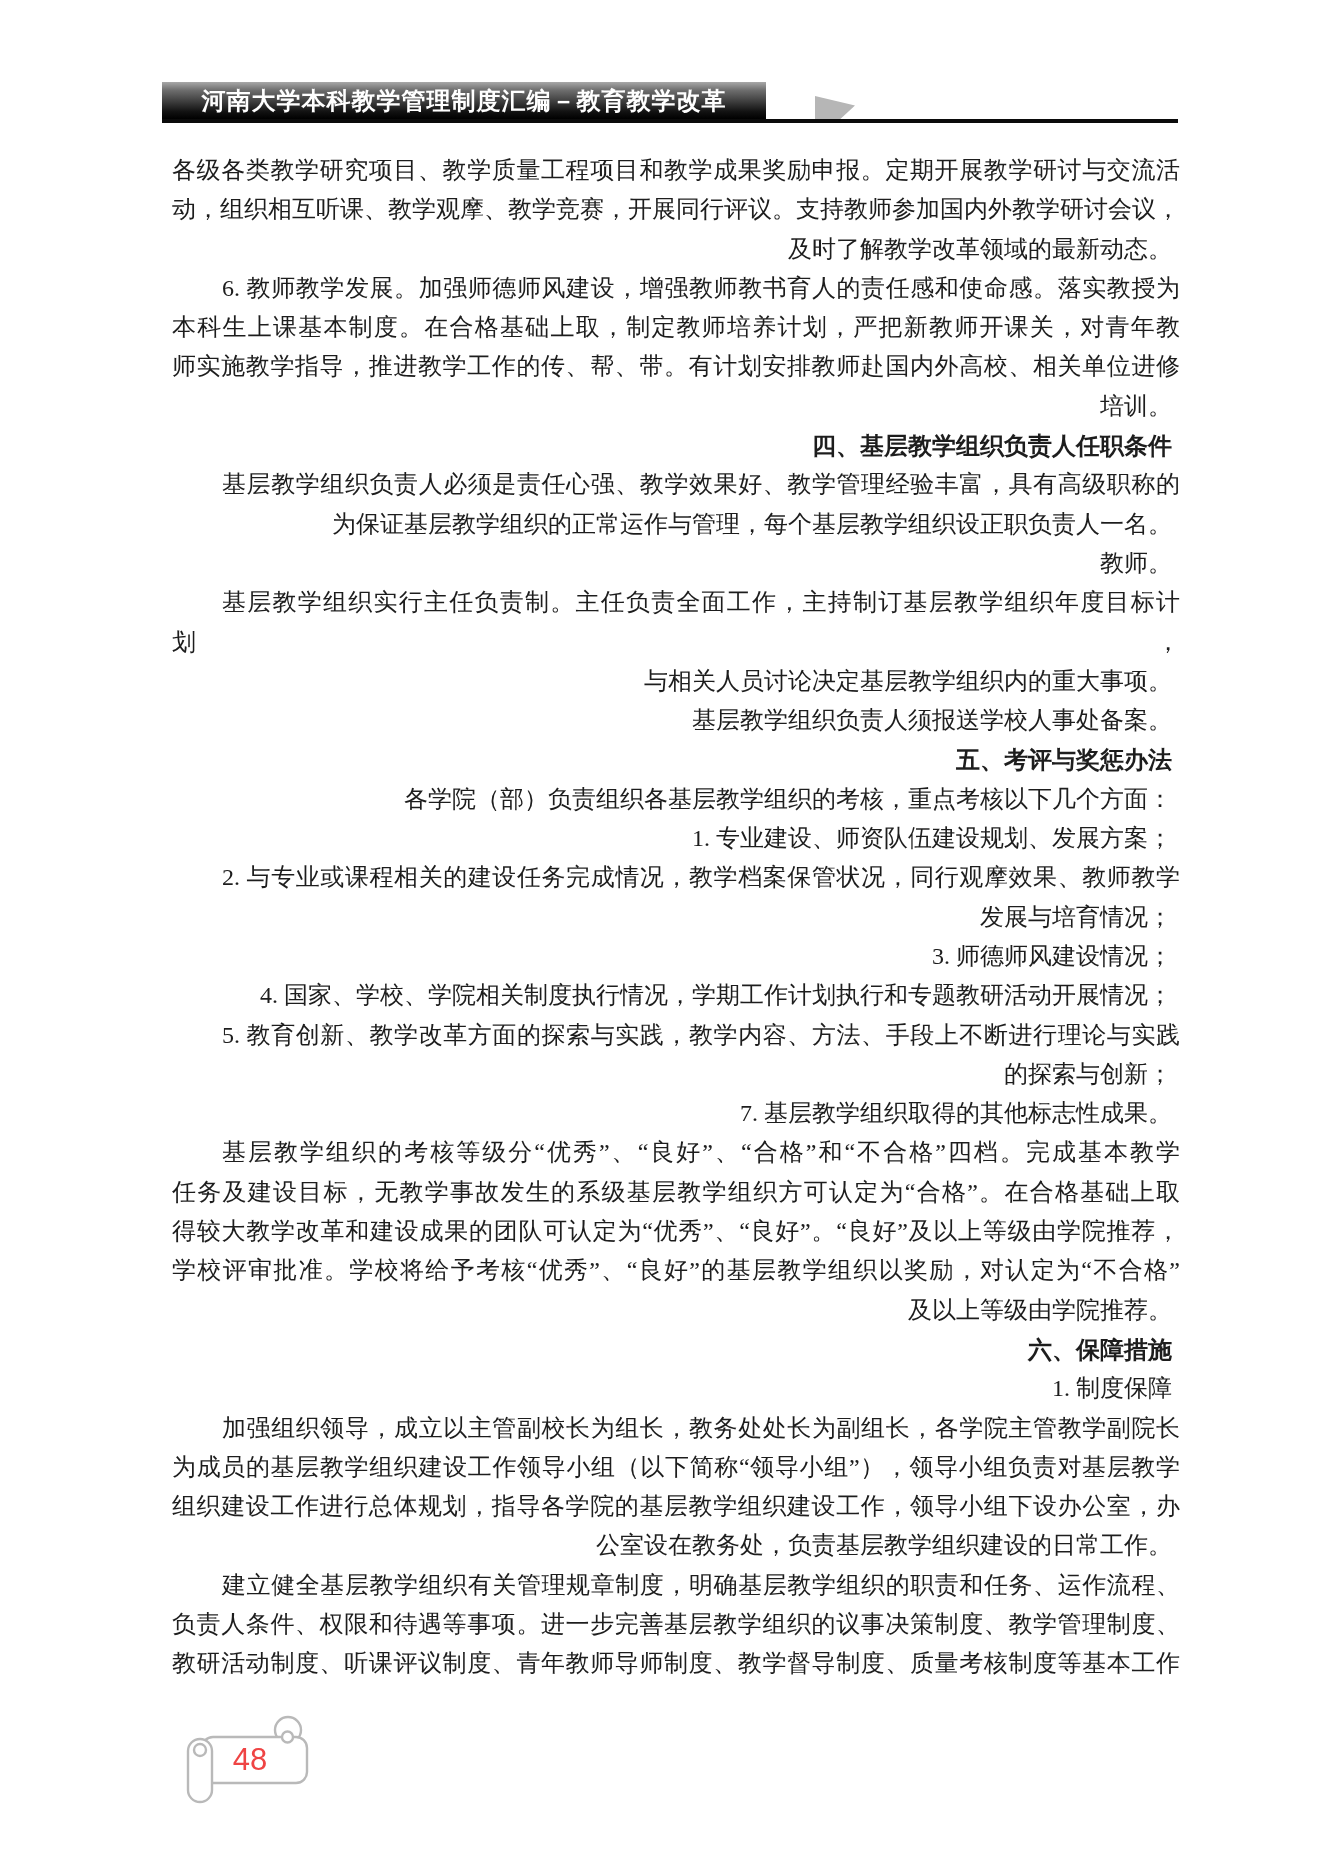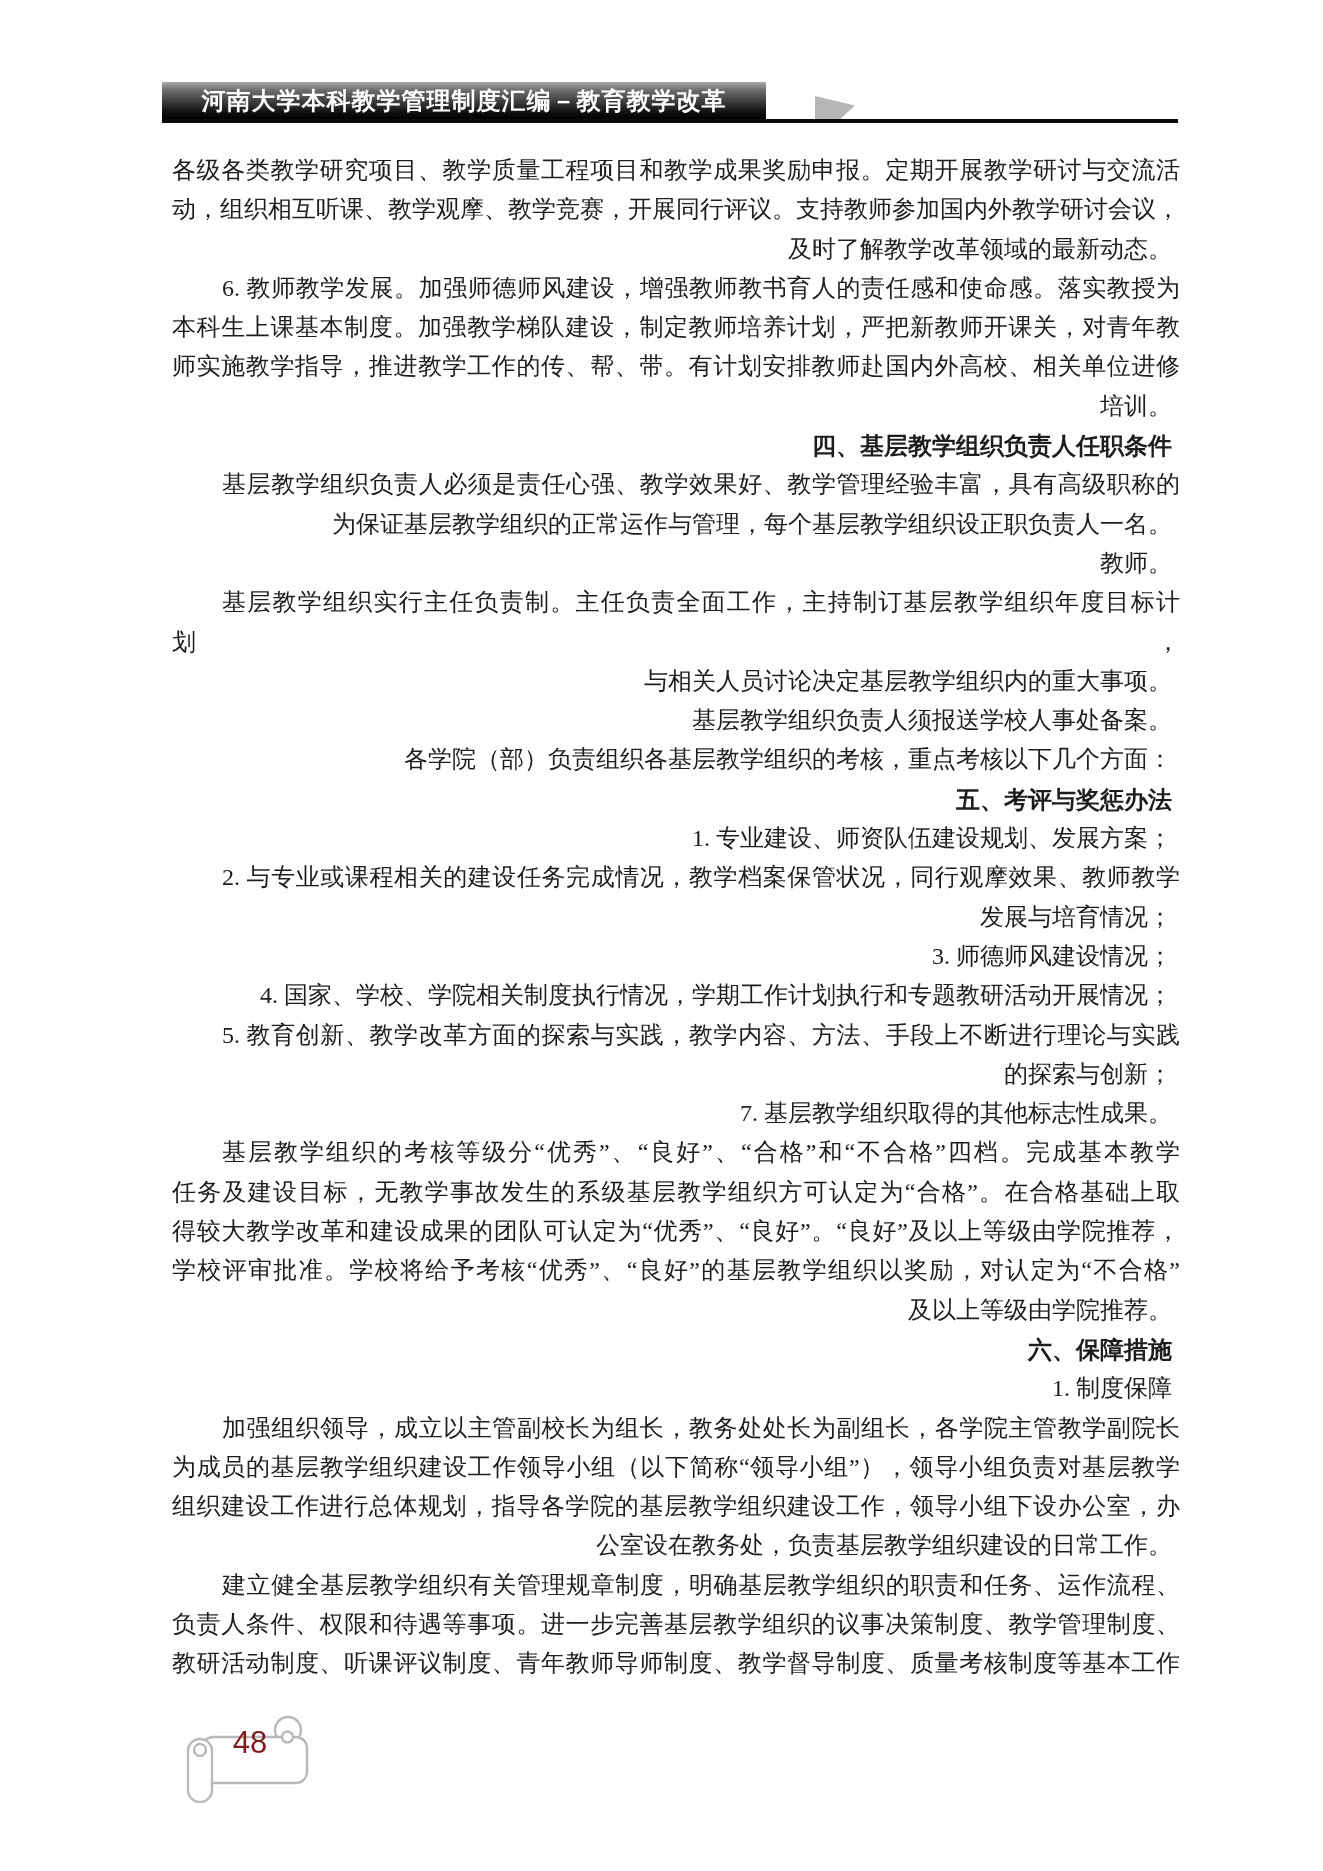--- a/index.html
+++ b/index.html
@@ -54,24 +54,24 @@
   .h {
     font-weight: bold;
     font-family: "Liberation Sans", "DejaVu Sans", sans-serif;
     font-size: 24px;
   }
 
   
   .pagenum-wrap { position: absolute; left: 184px; top: 1714px; width: 130px; height: 95px; }
   .pagenum-wrap svg { position: absolute; left: 0; top: 0; }
   .pagenum {
-    position: absolute; left: 41px; top: 11px; width: 50px;
+    position: absolute; left: 41px; top: 28px; width: 50px;
     text-align: center;
     font-size: 31px;
-    color: #7f1d1d;
+    color: #ef4444;
     font-family: "Liberation Sans", "DejaVu Sans", sans-serif;
   }
 </style>
 </head>
 <body>
 
 <div class="page">
 
   <div class="header">
     <div class="banner">
@@ -79,32 +79,32 @@
     </div>
     <div class="header-arrow"></div>
     <div class="header-rule"></div>
   </div>
 
   <div class="doc-body" id="doc-body">
       <div class="line p-fill">各级各类教学研究项目、教学质量工程项目和教学成果奖励申报。定期开展教学研讨与交流活</div>
       <div class="line p-fill">动，组织相互听课、教学观摩、教学竞赛，开展同行评议。支持教师参加国内外教学研讨会议，</div>
       <div class="line p-end">及时了解教学改革领域的最新动态。</div>
       <div class="line i-fill">6. 教师教学发展。加强师德师风建设，增强教师教书育人的责任感和使命感。落实教授为</div>
-      <div class="line p-fill">本科生上课基本制度。加强教学梯队建设，制定教师培养计划，严把新教师开课关，对青年教</div>
+      <div class="line p-fill">本科生上课基本制度。在合格基础上取，制定教师培养计划，严把新教师开课关，对青年教</div>
       <div class="line p-fill">师实施教学指导，推进教学工作的传、帮、带。有计划安排教师赴国内外高校、相关单位进修</div>
       <div class="line p-end">培训。</div>
       <div class="line h">四、基层教学组织负责人任职条件</div>
       <div class="line i-fill">基层教学组织负责人必须是责任心强、教学效果好、教学管理经验丰富，具有高级职称的</div>
       <div class="line i-end">为保证基层教学组织的正常运作与管理，每个基层教学组织设正职负责人一名。</div>
       <div class="line p-end">教师。</div>
       <div class="line i-fill">基层教学组织实行主任负责制。主任负责全面工作，主持制订基层教学组织年度目标计划，</div>
       <div class="line p-end">与相关人员讨论决定基层教学组织内的重大事项。</div>
       <div class="line i-end">基层教学组织负责人须报送学校人事处备案。</div>
+      <div class="line h">五、考评与奖惩办法</div>
       <div class="line i-end">各学院（部）负责组织各基层教学组织的考核，重点考核以下几个方面：</div>
-      <div class="line h">五、考评与奖惩办法</div>
       <div class="line i-end">1. 专业建设、师资队伍建设规划、发展方案；</div>
       <div class="line i-fill">2. 与专业或课程相关的建设任务完成情况，教学档案保管状况，同行观摩效果、教师教学</div>
       <div class="line p-end">发展与培育情况；</div>
       <div class="line i-end">3. 师德师风建设情况；</div>
       <div class="line i-end">4. 国家、学校、学院相关制度执行情况，学期工作计划执行和专题教研活动开展情况；</div>
       <div class="line i-fill">5. 教育创新、教学改革方面的探索与实践，教学内容、方法、手段上不断进行理论与实践</div>
       <div class="line p-end">的探索与创新；</div>
       <div class="line i-end">7. 基层教学组织取得的其他标志性成果。</div>
       <div class="line i-fill">基层教学组织的考核等级分“优秀”、“良好”、“合格”和“不合格”四档。完成基本教学</div>
       <div class="line p-fill">任务及建设目标，无教学事故发生的系级基层教学组织方可认定为“合格”。在合格基础上取</div>

